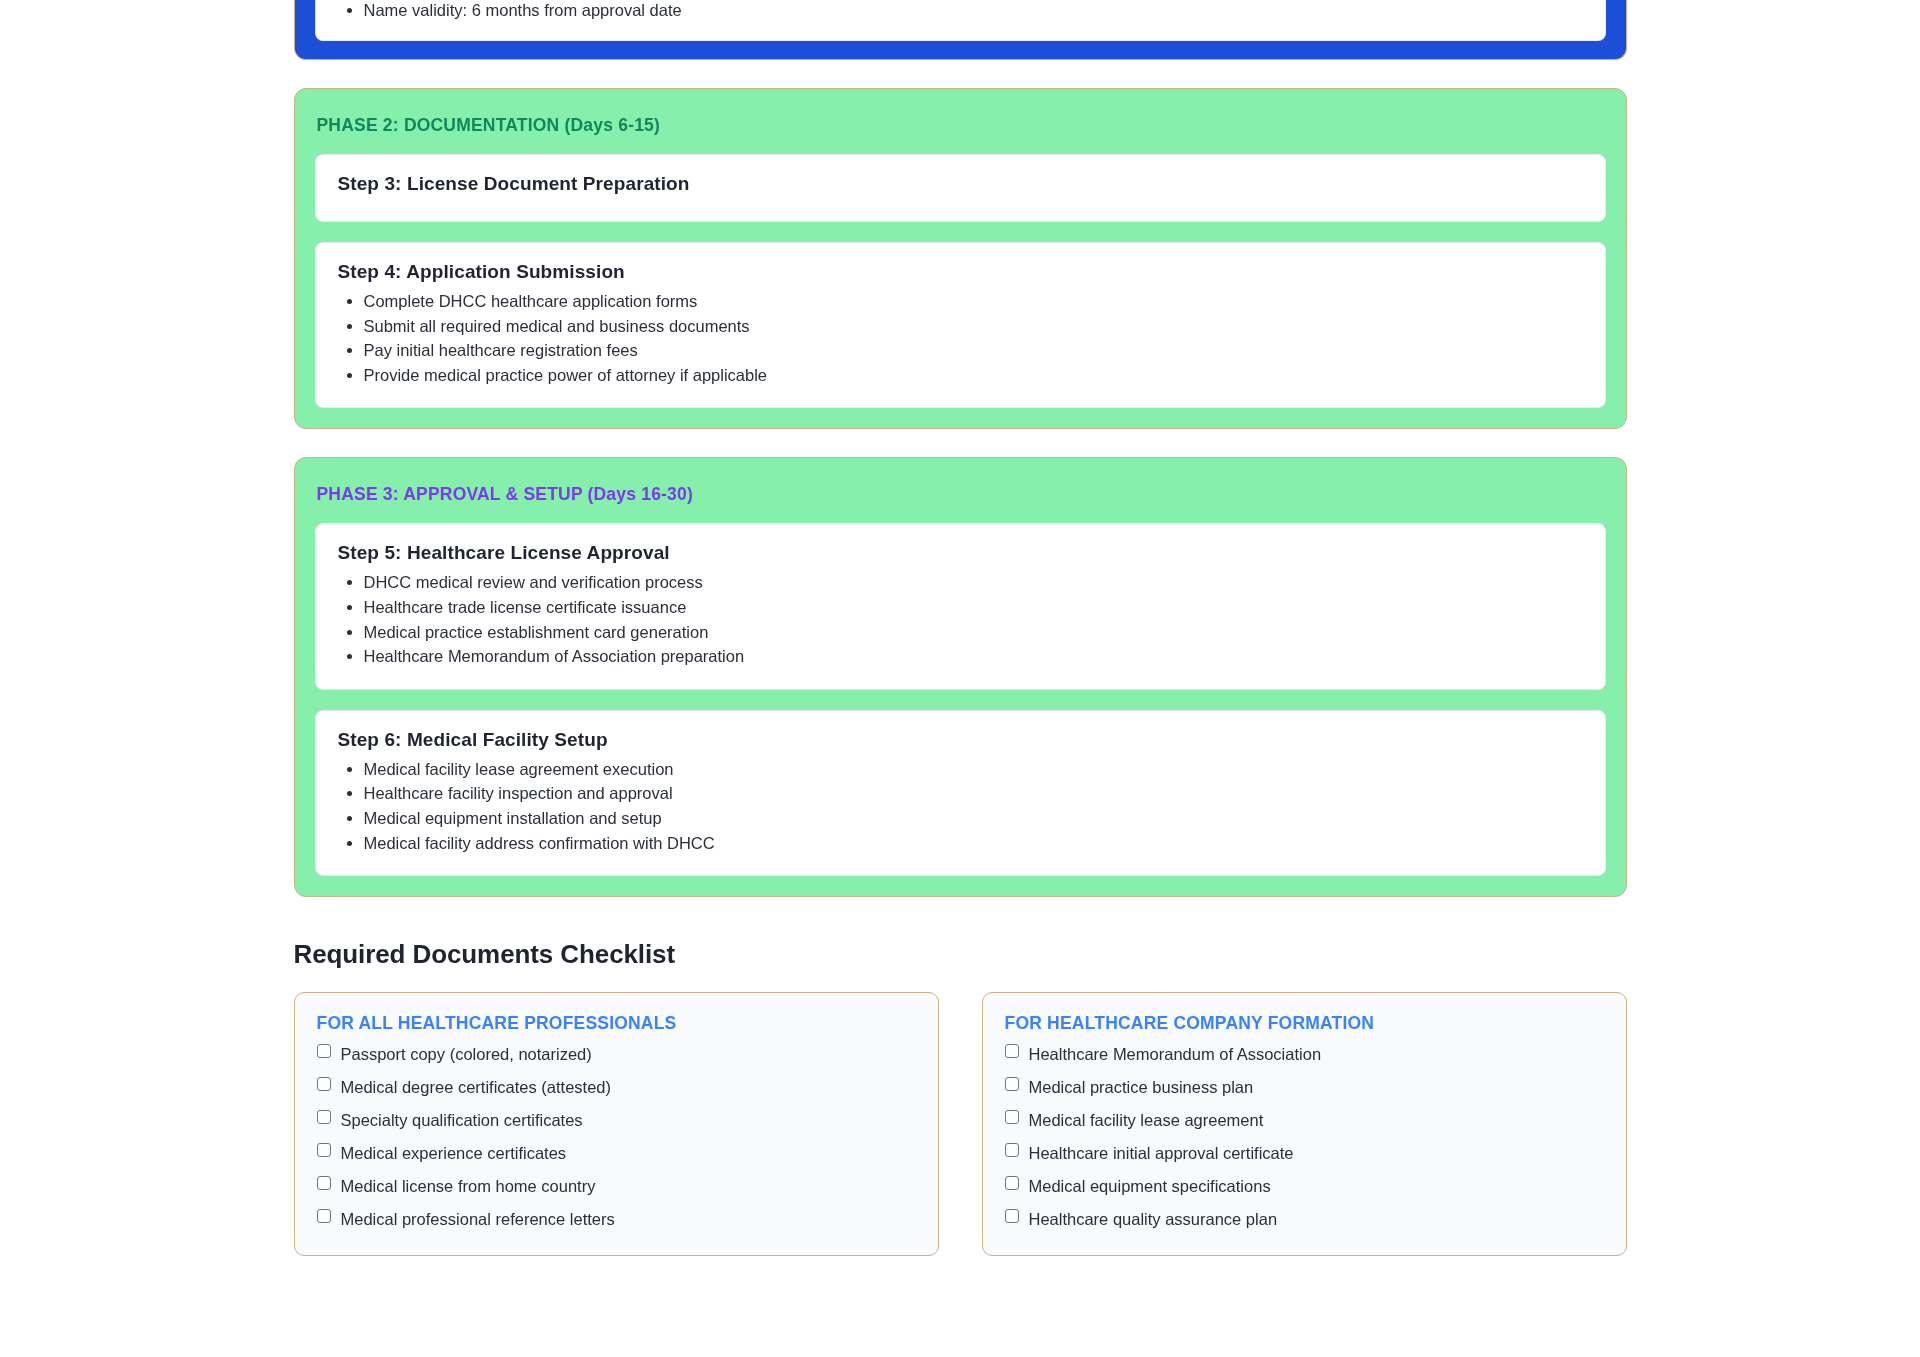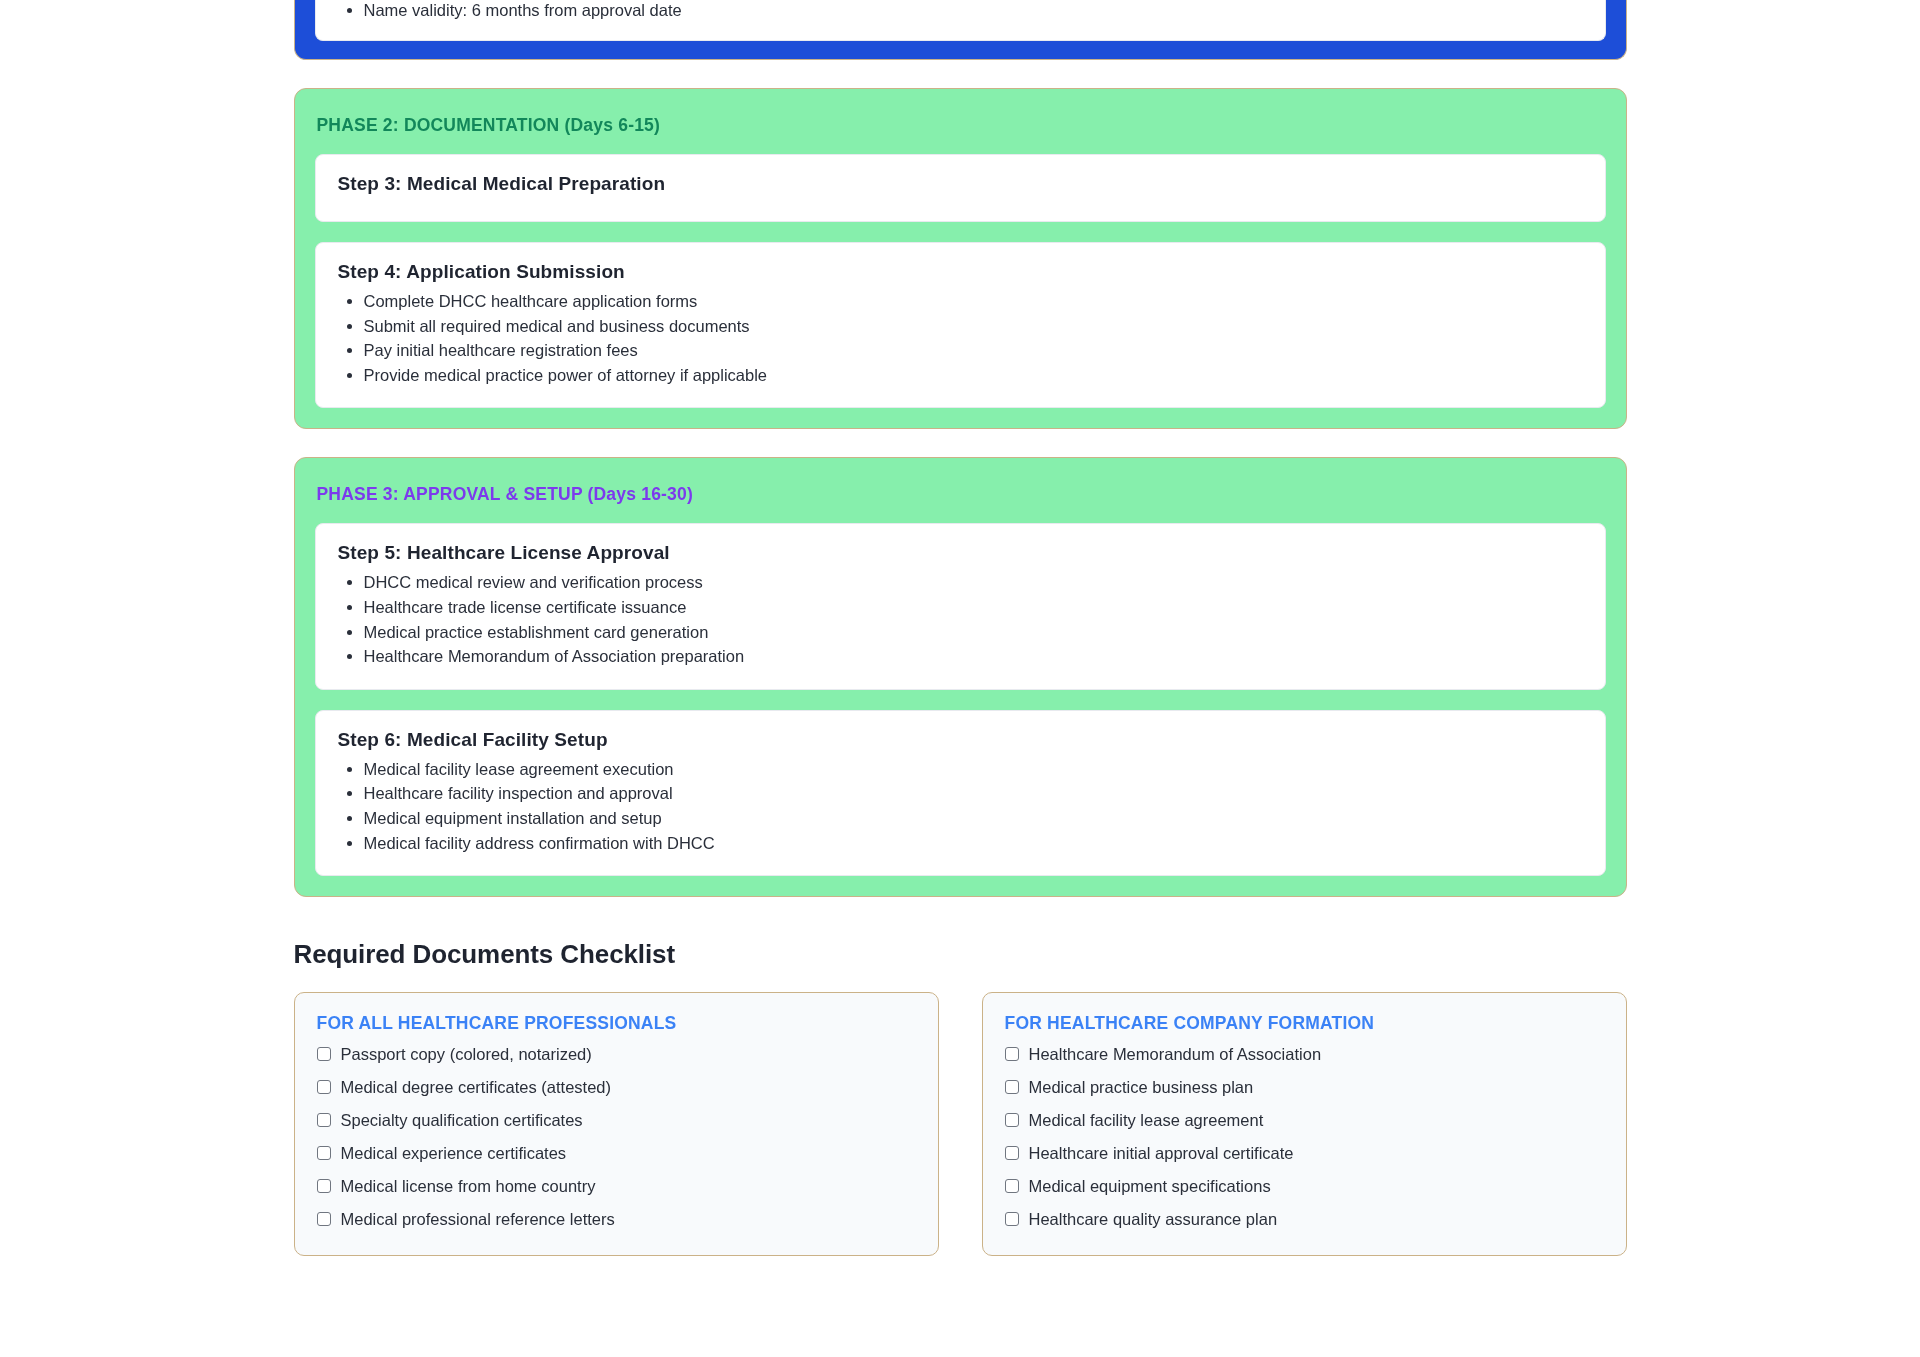--- a/index.html
+++ b/index.html
@@ -101,21 +101,20 @@
   }
   .checklist-title {
     font-size: 17.5px;
     font-weight: bold;
     color: #3b82f6;
     letter-spacing: 0.2px;
     margin: 0 0 10px 0;
   }
   .check-item {
     display: flex;
-    align-items: center;
     gap: 10px;
     margin: 0 0 13px 0;
   }
   .check-item:last-child { margin-bottom: 4px; }
   .check-box {
     width: 14px;
     height: 14px;
     min-width: 14px;
     border: 1px solid #707680;
     border-radius: 3px;
@@ -160,21 +159,21 @@
       </ul>
     </div>
   </div>
 
   <div class="phase-gap"></div>
 
   <div class="phase-card">
     <div class="phase-title green">PHASE 2: DOCUMENTATION (Days 6-15)</div>
 
     <div class="step-card">
-      <div class="step-title">Step 3: Medical Medical Preparation</div>
+      <div class="step-title">Step 3: License Document Preparation</div>
     </div>
 
     <div class="step-card">
       <div class="step-title">Step 4: Application Submission</div>
       <ul class="step-list">
         <li>Complete DHCC healthcare application forms</li>
         <li>Submit all required medical and business documents</li>
         <li>Pay initial healthcare registration fees</li>
         <li>Provide medical practice power of attorney if applicable</li>
       </ul>

